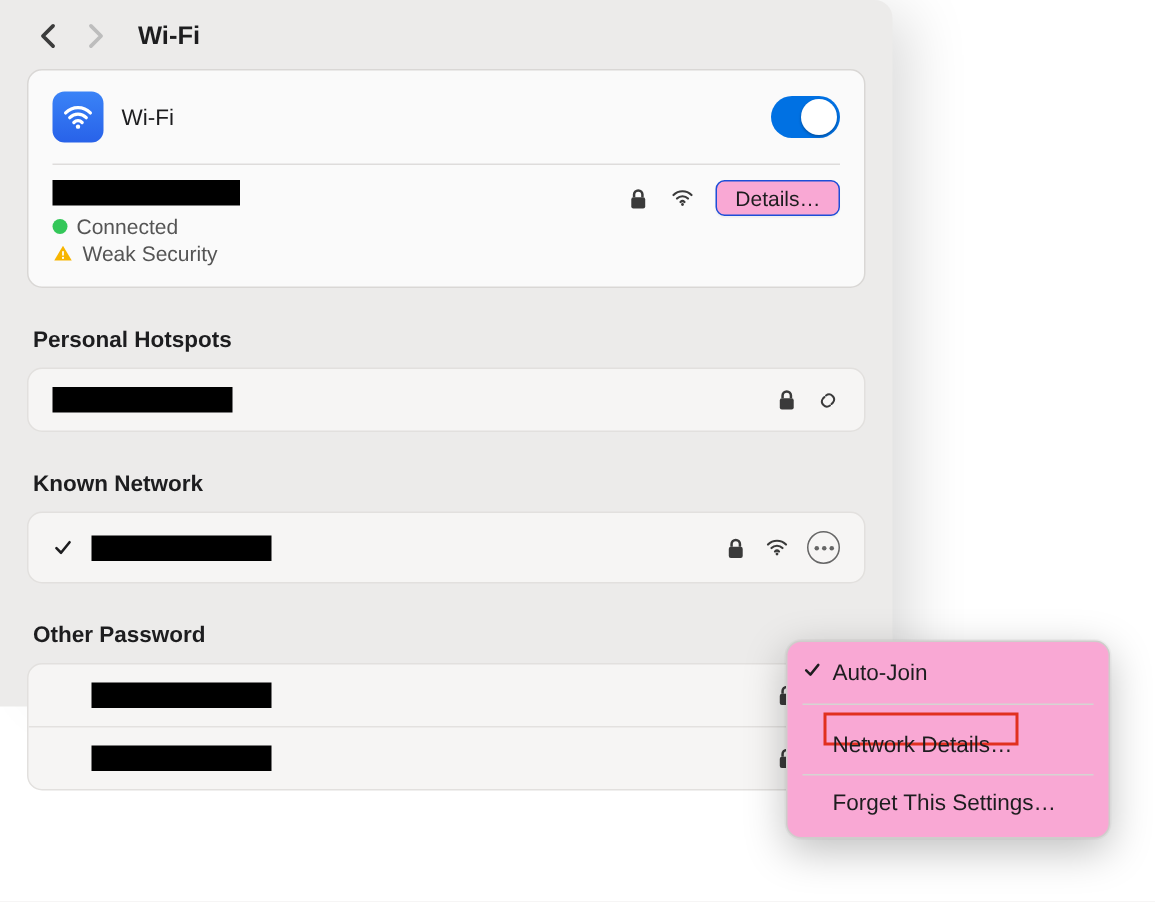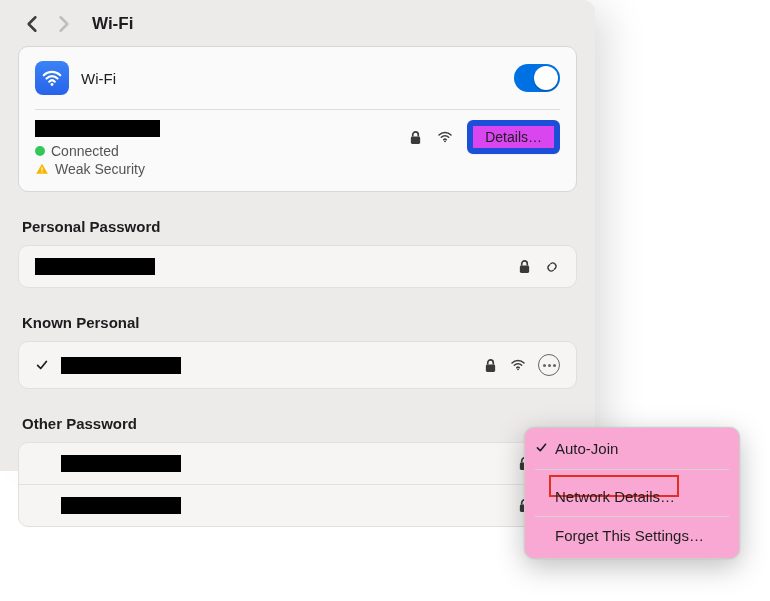--- a/index.html
+++ b/index.html
@@ -129,22 +129,22 @@
     }
     .conn-icons {
       position: absolute;
       right: 16px;
       top: 10px;
       display: flex;
       align-items: center;
       gap: 14px;
     }
     .details-btn {
-      background: #d946ef;
-      border: 6px solid #1d4ed8;
+      background: #f9a8d4;
+      border: 1px solid #1d4ed8;
       border-radius: 6px;
       padding: 3px 12px;
       font-size: 14px;
       color: #1d1d1f;
       box-shadow: 0 1px 1px rgba(0,0,0,0.04);
     }
     .section-title {
       font-size: 15px;
       font-weight: 700;
       color: #1d1d1f;
@@ -305,42 +305,42 @@
                 <path d="M6.5 9.5 C9.5 6.5 14.5 6.5 17.5 9.5" stroke="#3a3a3a" stroke-width="2.2" fill="none" stroke-linecap="round"></path>
                 <path d="M10 13 C11.2 11.8 12.8 11.8 14 13" stroke="#3a3a3a" stroke-width="2.2" fill="none" stroke-linecap="round"></path>
                 <circle cx="12" cy="15.5" r="1.4" fill="#3a3a3a"></circle>
               </svg>
           </div>
           <button class="details-btn">Details…</button>
         </div>
       </div>
     </div>
 
-    <div class="section-title">Personal Password</div>
+    <div class="section-title">Personal Hotspots</div>
     <div class="list-card">
       <div class="list-row">
         <div class="redacted" style="width:120px"></div>
         <div class="row-icons">
           <div class="icon-sm">
             <svg width="13" height="15" viewBox="0 0 14 16">
                 <rect x="2" y="7" width="10" height="8" rx="1.5" fill="#3a3a3a"></rect>
                 <path d="M4 7 V5 a3 3 0 0 1 6 0 V7" stroke="#3a3a3a" stroke-width="1.8" fill="none"></path>
               </svg>
           </div>
           <div class="icon-sm">
             <svg width="18" height="18" viewBox="0 0 24 24">
                 <path d="M10 7 a5 5 0 0 1 7 7 l-1.5 1.5" stroke="#3a3a3a" stroke-width="2" fill="none" stroke-linecap="round"></path>
                 <path d="M14 17 a5 5 0 0 1 -7 -7 l1.5 -1.5" stroke="#3a3a3a" stroke-width="2" fill="none" stroke-linecap="round"></path>
               </svg>
           </div>
         </div>
       </div>
     </div>
 
-    <div class="section-title">Known Personal</div>
+    <div class="section-title">Known Network</div>
     <div class="list-card">
       <div class="list-row">
         <div class="check">
           <svg width="14" height="14" viewBox="0 0 16 16">
               <path d="M3 8.5 L6.5 12 L13 4" stroke="#1d1d1f" stroke-width="2" fill="none" stroke-linecap="round" stroke-linejoin="round"></path>
             </svg>
         </div>
         <div class="redacted" style="width:120px"></div>
         <div class="row-icons">
           <div class="icon-sm">

